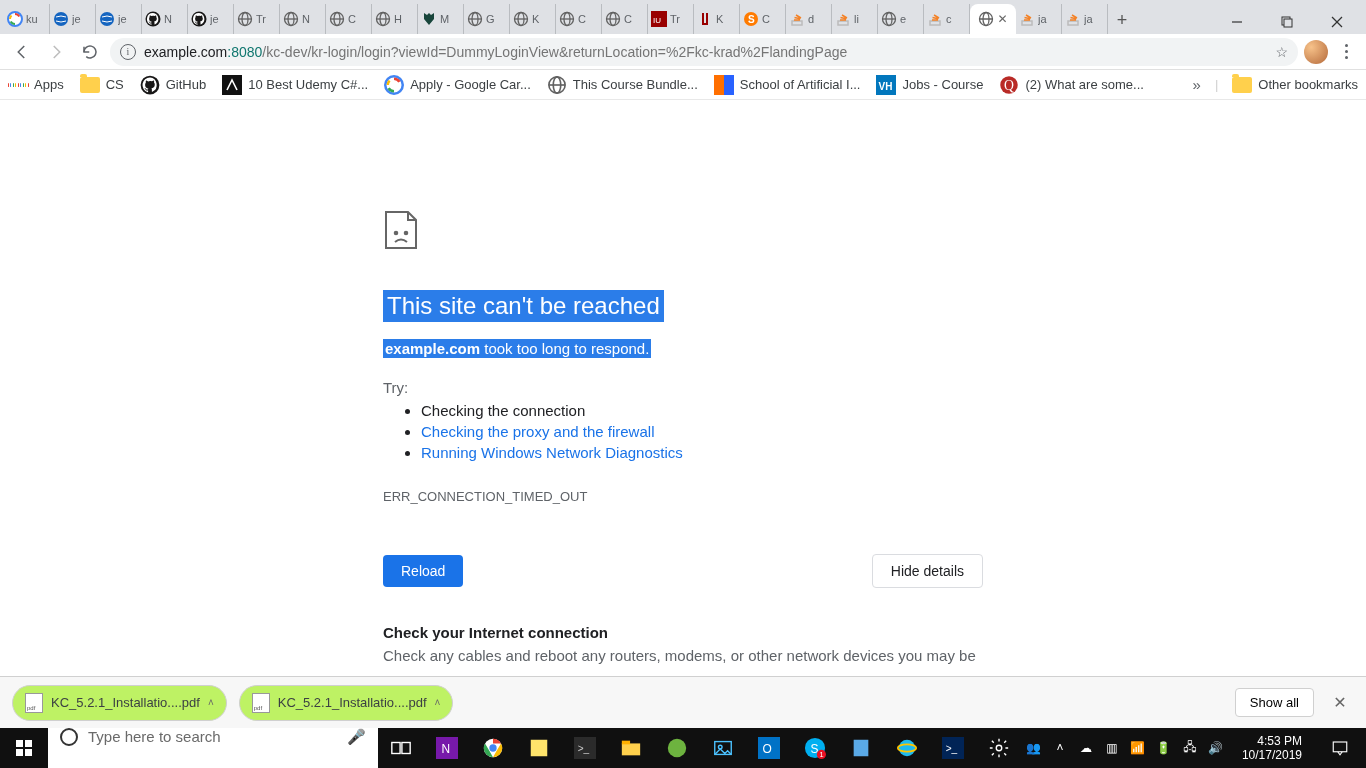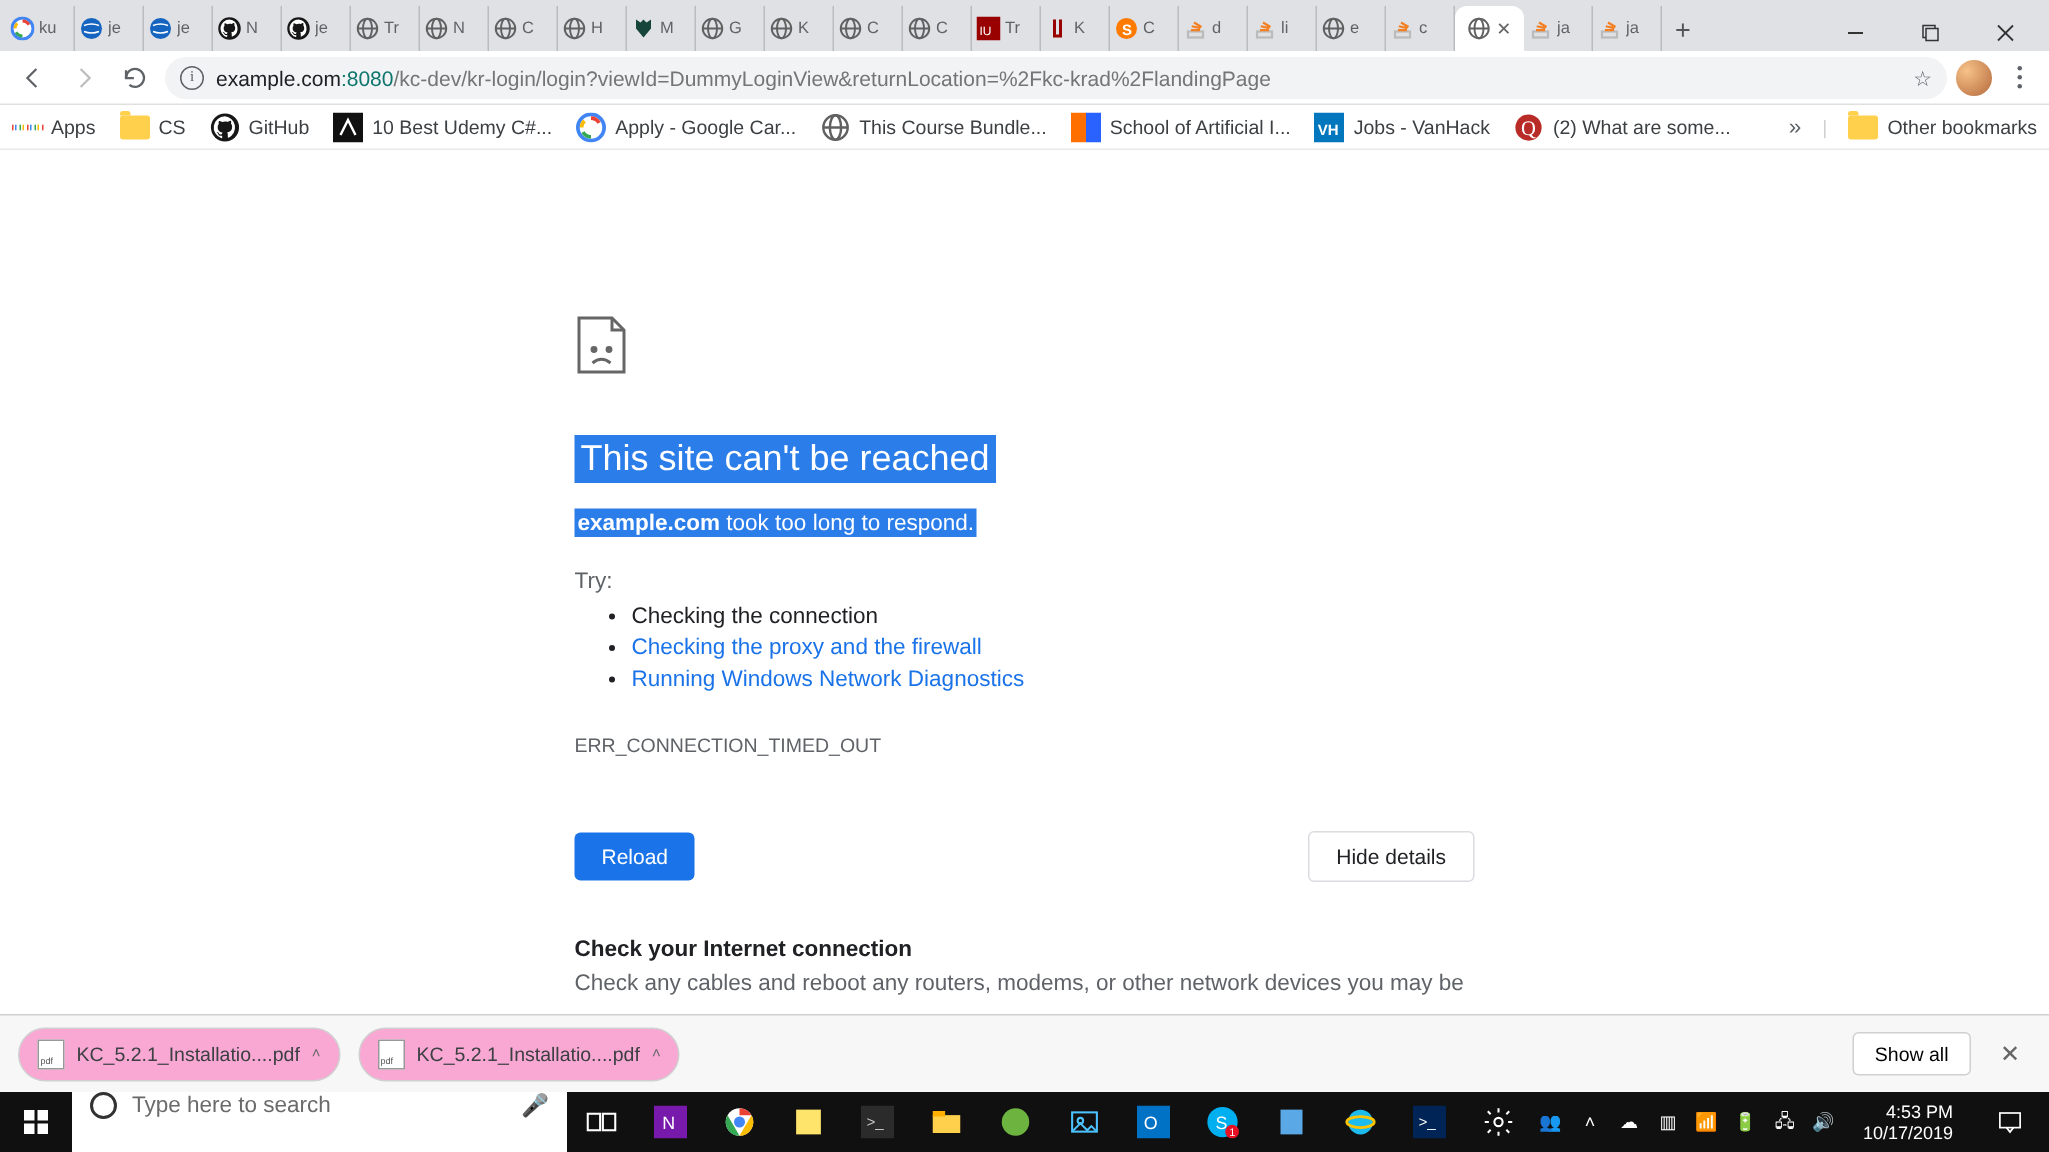--- a/index.html
+++ b/index.html
@@ -62,21 +62,21 @@
 .errcode { margin-top:28px; font-size:13px; color:#5f6368; }
 .btn-row { margin-top:50px; display:flex; justify-content:space-between; align-items:center; }
 .btn-primary { background:#1a73e8;color:#fff;border:none;padding:8px 18px;border-radius:4px;font-size:14px;cursor:pointer;}
 .btn-secondary { background:#fff;border:1px solid #dadce0;padding:8px 18px;border-radius:4px;font-size:14px;color:#202124;cursor:pointer;}
 .details { margin-top:36px; }
 .details h2{font-size:15px;font-weight:600;color:#202124;}
 .details p{font-size:15px;color:#5f6368;margin-top:6px;}
 
 
 .dlbar { position:absolute; bottom:40px; left:0; right:0; height:52px; background:#f7f7f7; border-top:1px solid #d0d0d0; display:flex; align-items:center; padding:0 12px; gap:12px; }
-.dl-item { height:36px; border:1px solid #d0d0d0; border-radius:18px; background:#f9a8d4; display:flex; align-items:center; padding:0 12px; gap:8px; font-size:13px; color:#3c4043; cursor:pointer; }
+.dl-item { height:36px; border:1px solid #d0d0d0; border-radius:18px; background:#bef264; display:flex; align-items:center; padding:0 12px; gap:8px; font-size:13px; color:#3c4043; cursor:pointer; }
 .dl-item .pdf{width:18px;height:20px;background:#fff;border:1px solid #999;position:relative;}
 .dl-item .pdf::after{content:"pdf";position:absolute;bottom:1px;left:1px;font-size:6px;color:#555;}
 .dl-item .chev{font-size:10px;color:#666;}
 .showall { margin-left:auto; border:1px solid #d0d0d0;background:#fff;padding:6px 14px;border-radius:4px;font-size:13px;cursor:pointer;text-align:right;}
 .dl-close { width:28px;height:28px;display:flex;align-items:center;justify-content:center;font-size:16px;color:#666;cursor:pointer; }
 
 
 .taskbar { position:absolute; bottom:0; left:0; right:0; height:40px; background:#101010; display:flex; align-items:center; color:#fff; }
 .start { width:48px;height:40px;display:flex;align-items:center;justify-content:center;cursor:pointer;}
 .start-grid{width:16px;height:16px;display:grid;grid-template-columns:7px 7px;grid-template-rows:7px 7px;gap:2px;}
@@ -445,21 +445,21 @@
       </div>
       <span>School of Artificial I...</span>
     </div>
     <div class="bm">
       <div class="ico">
         <svg viewBox="0 0 16 16">
           <rect width="16" height="16" fill="#0277bd"></rect>
           <text x="2" y="12" font-size="8" fill="#fff" font-weight="bold">VH</text>
         </svg>
       </div>
-      <span>Jobs - VanHack</span>
+      <span>Jobs - Course</span>
     </div>
     <div class="bm">
       <div class="ico">
         <svg viewBox="0 0 16 16">
           <circle cx="8" cy="8" r="7" fill="#b92b27"></circle>
           <text x="4" y="12" font-size="11" fill="#fff" font-family="Georgia">Q</text>
         </svg>
       </div>
       <span>(2) What are some...</span>
     </div>

